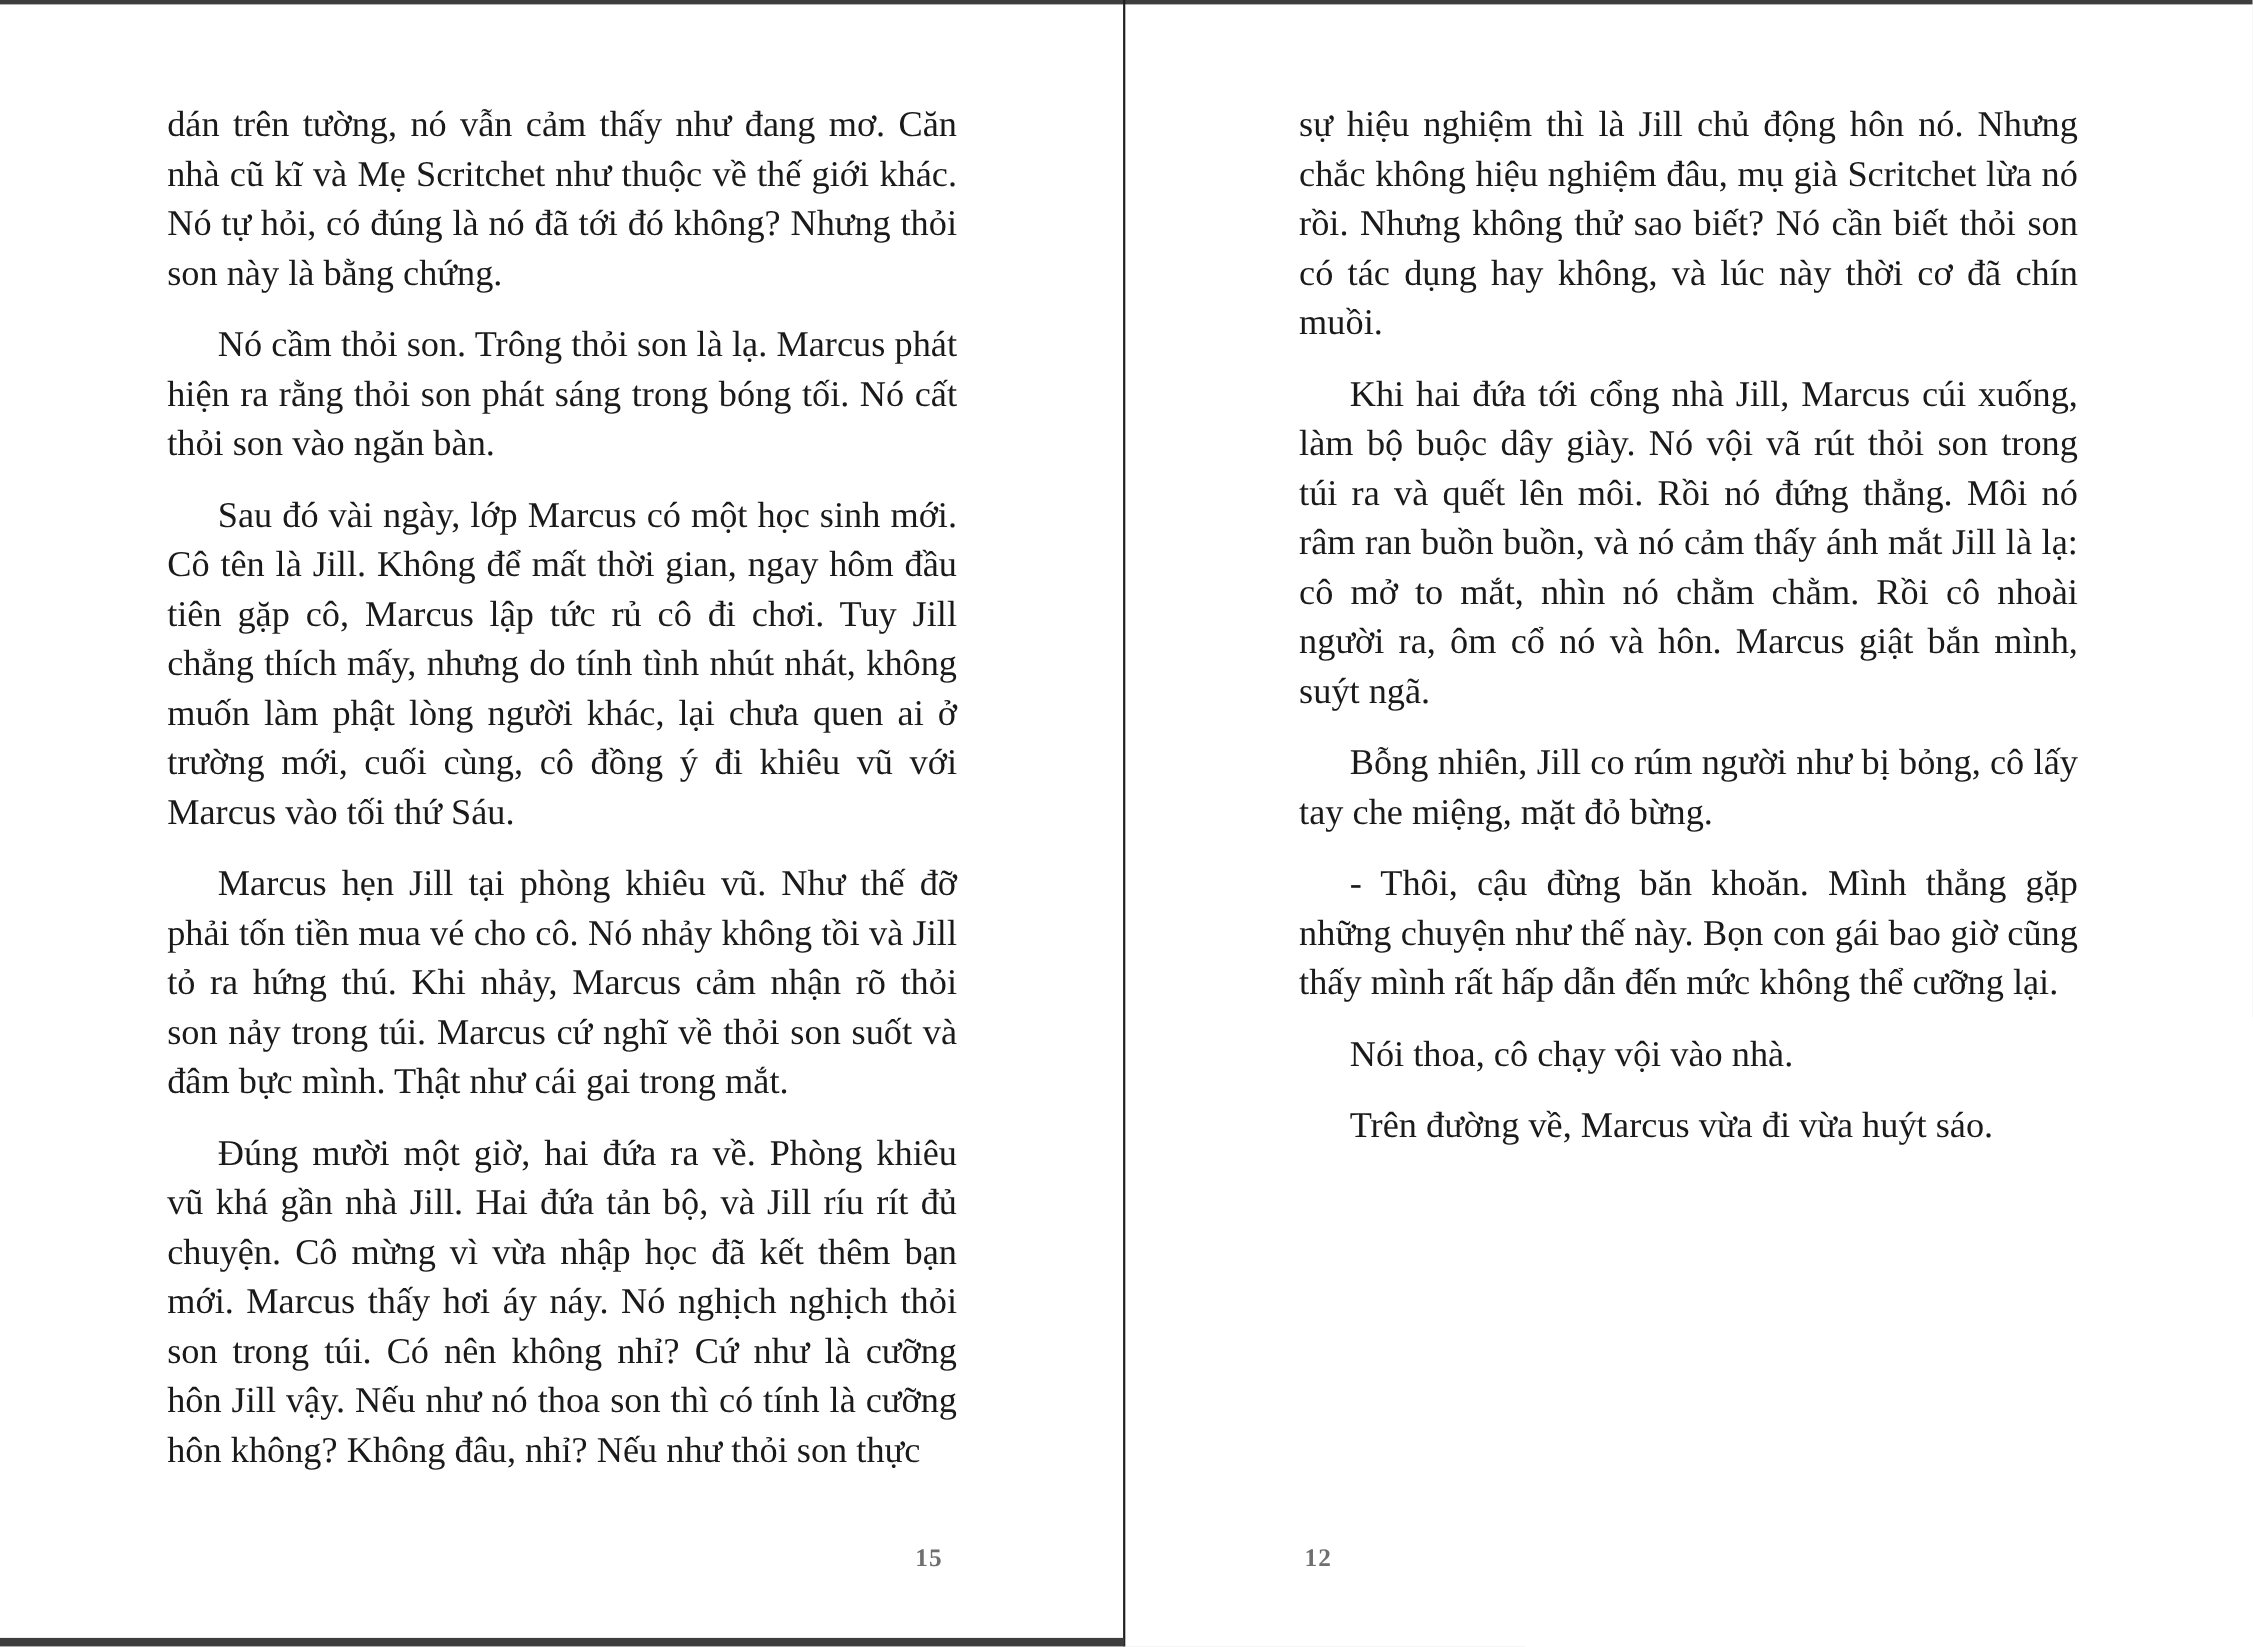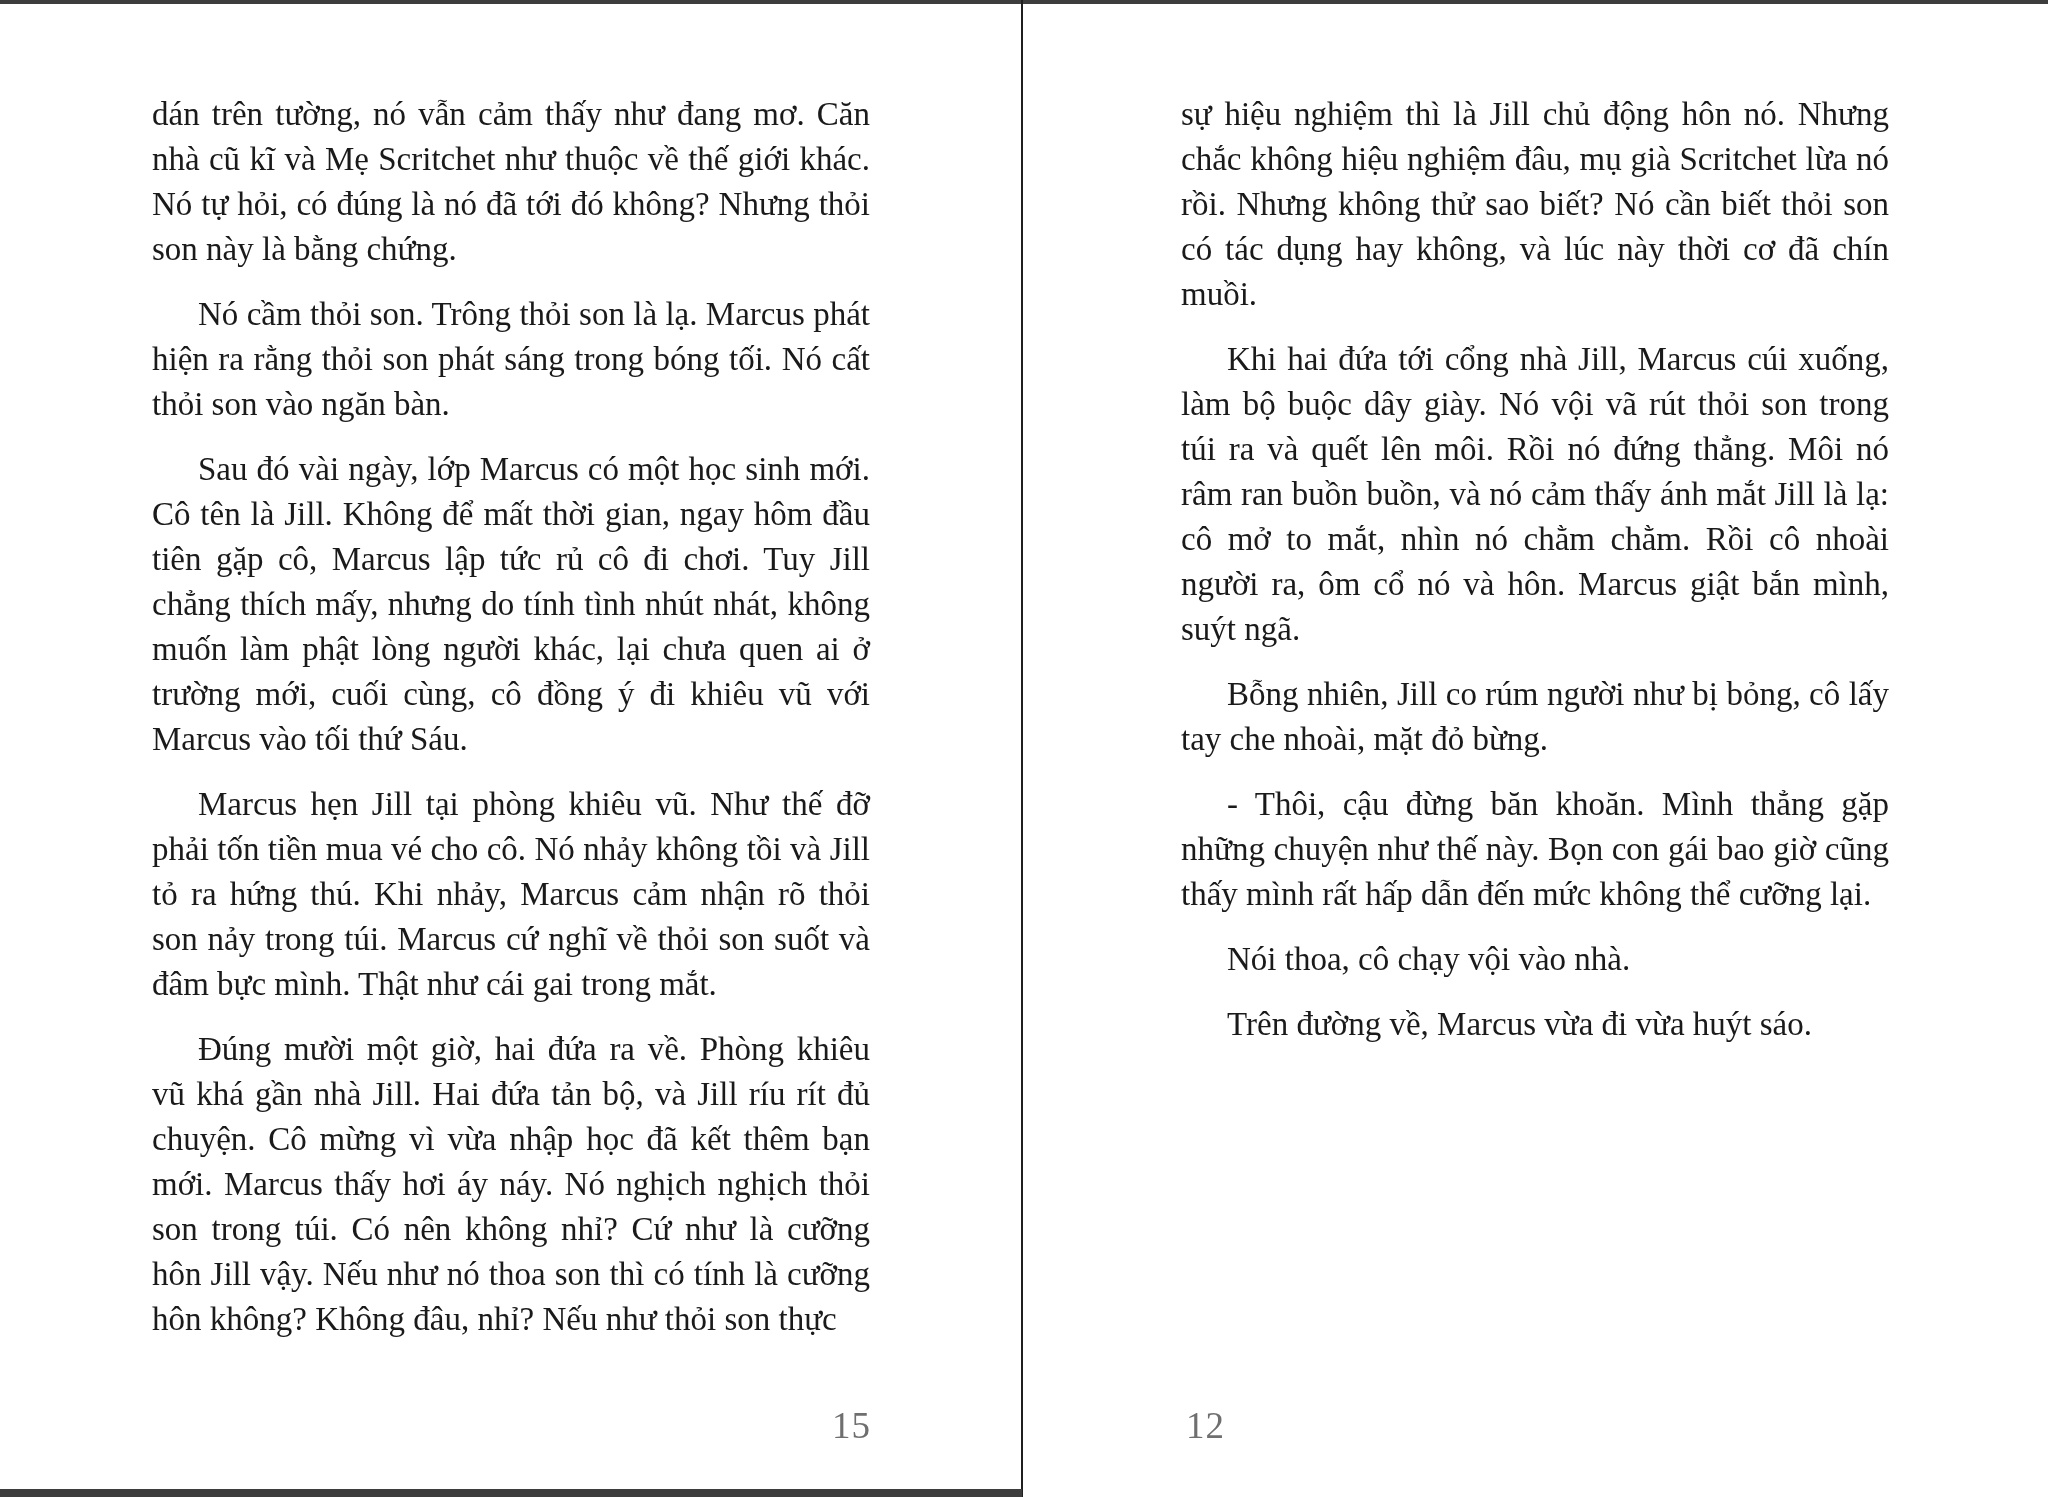--- a/index.html
+++ b/index.html
@@ -51,22 +51,22 @@
   .page.left  .text-col { left: 152px;  width: 718px; }
   .page.right .text-col { left: 158px;  width: 708px; } 
   .para {
     margin: 0 0 20px 0;
     text-indent: 46px;
   }
   .para.no-indent { text-indent: 0; }
   .page-number {
     position: absolute;
     top: 1404px;
-    font-size: 37px;
-    font-weight: normal;
+    font-size: 23px;
+    font-weight: bold;
     color: #6f6f6f;
     letter-spacing: 1px;
   }
   .page.left  .page-number { left: 832px; }
   .page.right .page-number { left: 163px; } 
 </style>
 </head>
 <body>
 
 <div class="spread">
@@ -83,21 +83,21 @@
       </div>
     <div class="page-number">15</div>
   </div>
 
   <div class="gutter-divider"></div>
 
   <div class="page right">
     <div class="text-col">
         <p class="para no-indent">sự hiệu nghiệm thì là Jill chủ động hôn nó. Nhưng chắc không hiệu nghiệm đâu, mụ già Scritchet lừa nó rồi. Nhưng không thử sao biết? Nó cần biết thỏi son có tác dụng hay không, và lúc này thời cơ đã chín muồi.</p>
         <p class="para">Khi hai đứa tới cổng nhà Jill, Marcus cúi xuống, làm bộ buộc dây giày. Nó vội vã rút thỏi son trong túi ra và quết lên môi. Rồi nó đứng thẳng. Môi nó râm ran buồn buồn, và nó cảm thấy ánh mắt Jill là lạ: cô mở to mắt, nhìn nó chằm chằm. Rồi cô nhoài người ra, ôm cổ nó và hôn. Marcus giật bắn mình, suýt ngã.</p>
-        <p class="para">Bỗng nhiên, Jill co rúm người như bị bỏng, cô lấy tay che nhoài, mặt đỏ bừng.</p>
+        <p class="para">Bỗng nhiên, Jill co rúm người như bị bỏng, cô lấy tay che miệng, mặt đỏ bừng.</p>
         <p class="para">- Thôi, cậu đừng băn khoăn. Mình thẳng gặp những chuyện như thế này. Bọn con gái bao giờ cũng thấy mình rất hấp dẫn đến mức không thể cưỡng lại.</p>
         <p class="para">Nói thoa, cô chạy vội vào nhà.</p>
         <p class="para">Trên đường về, Marcus vừa đi vừa huýt sáo.</p>
       </div>
     <div class="page-number">12</div>
   </div>
 
   <div class="edge-bottom-left"></div>
 
 </div>

